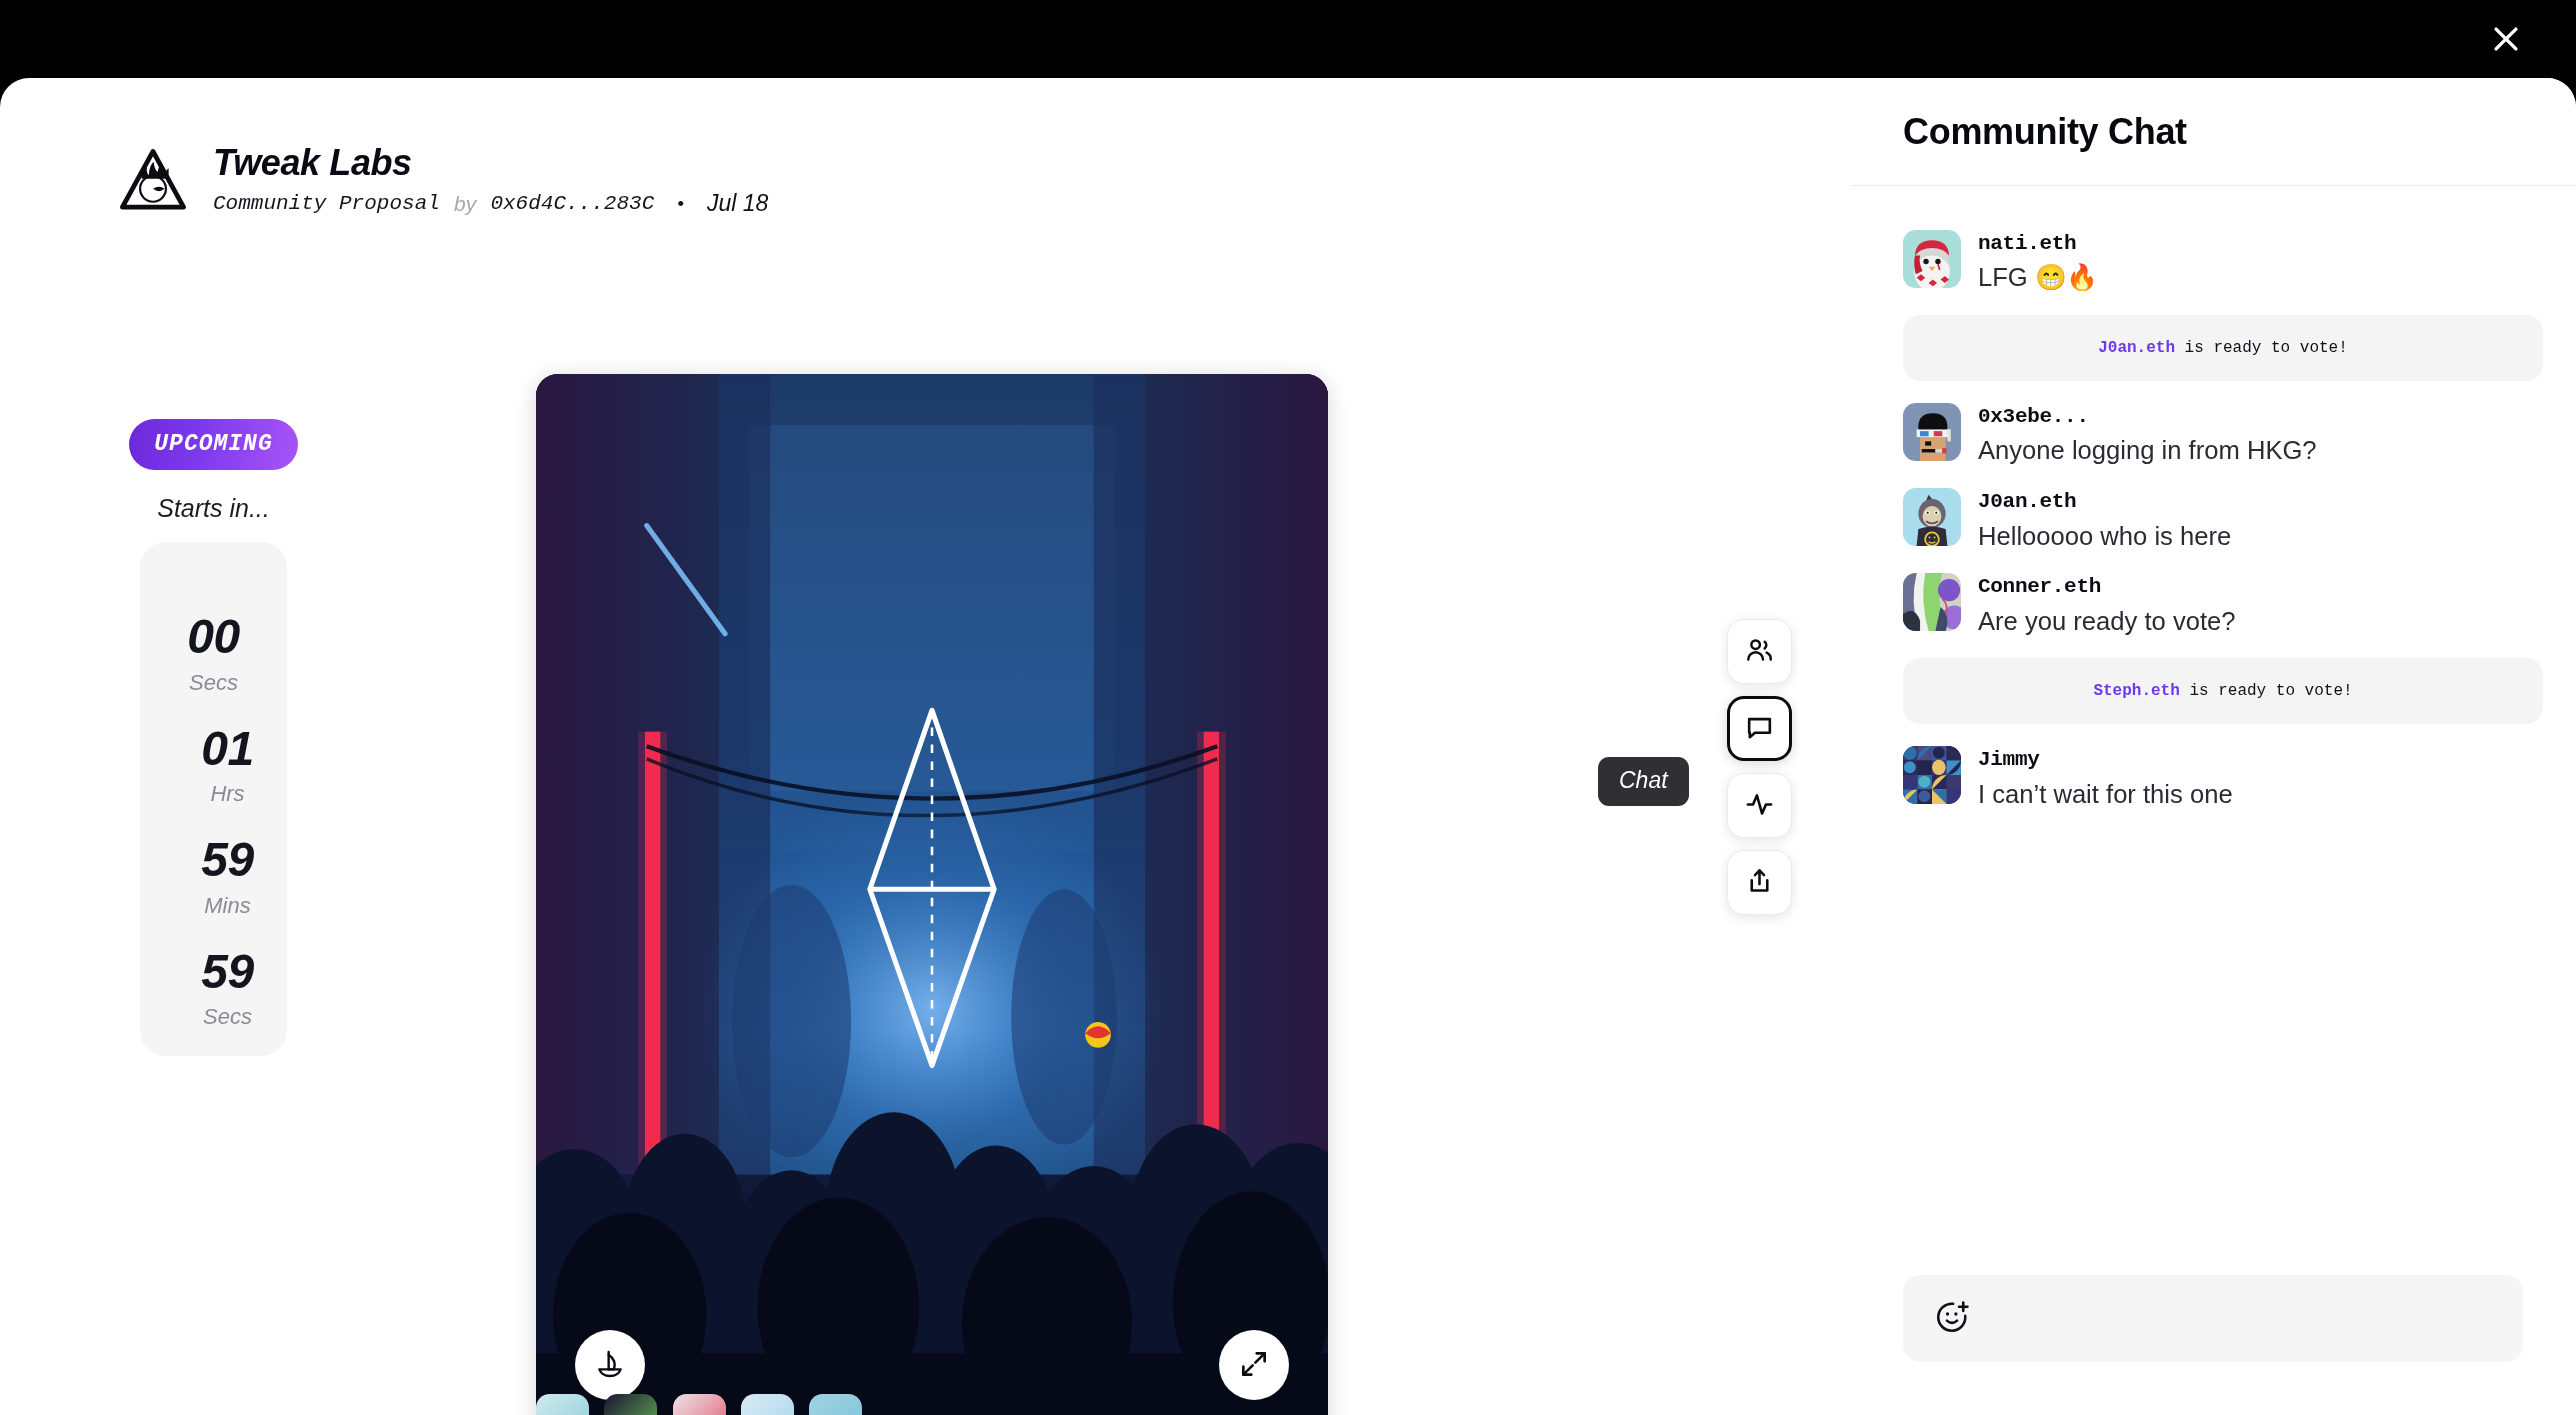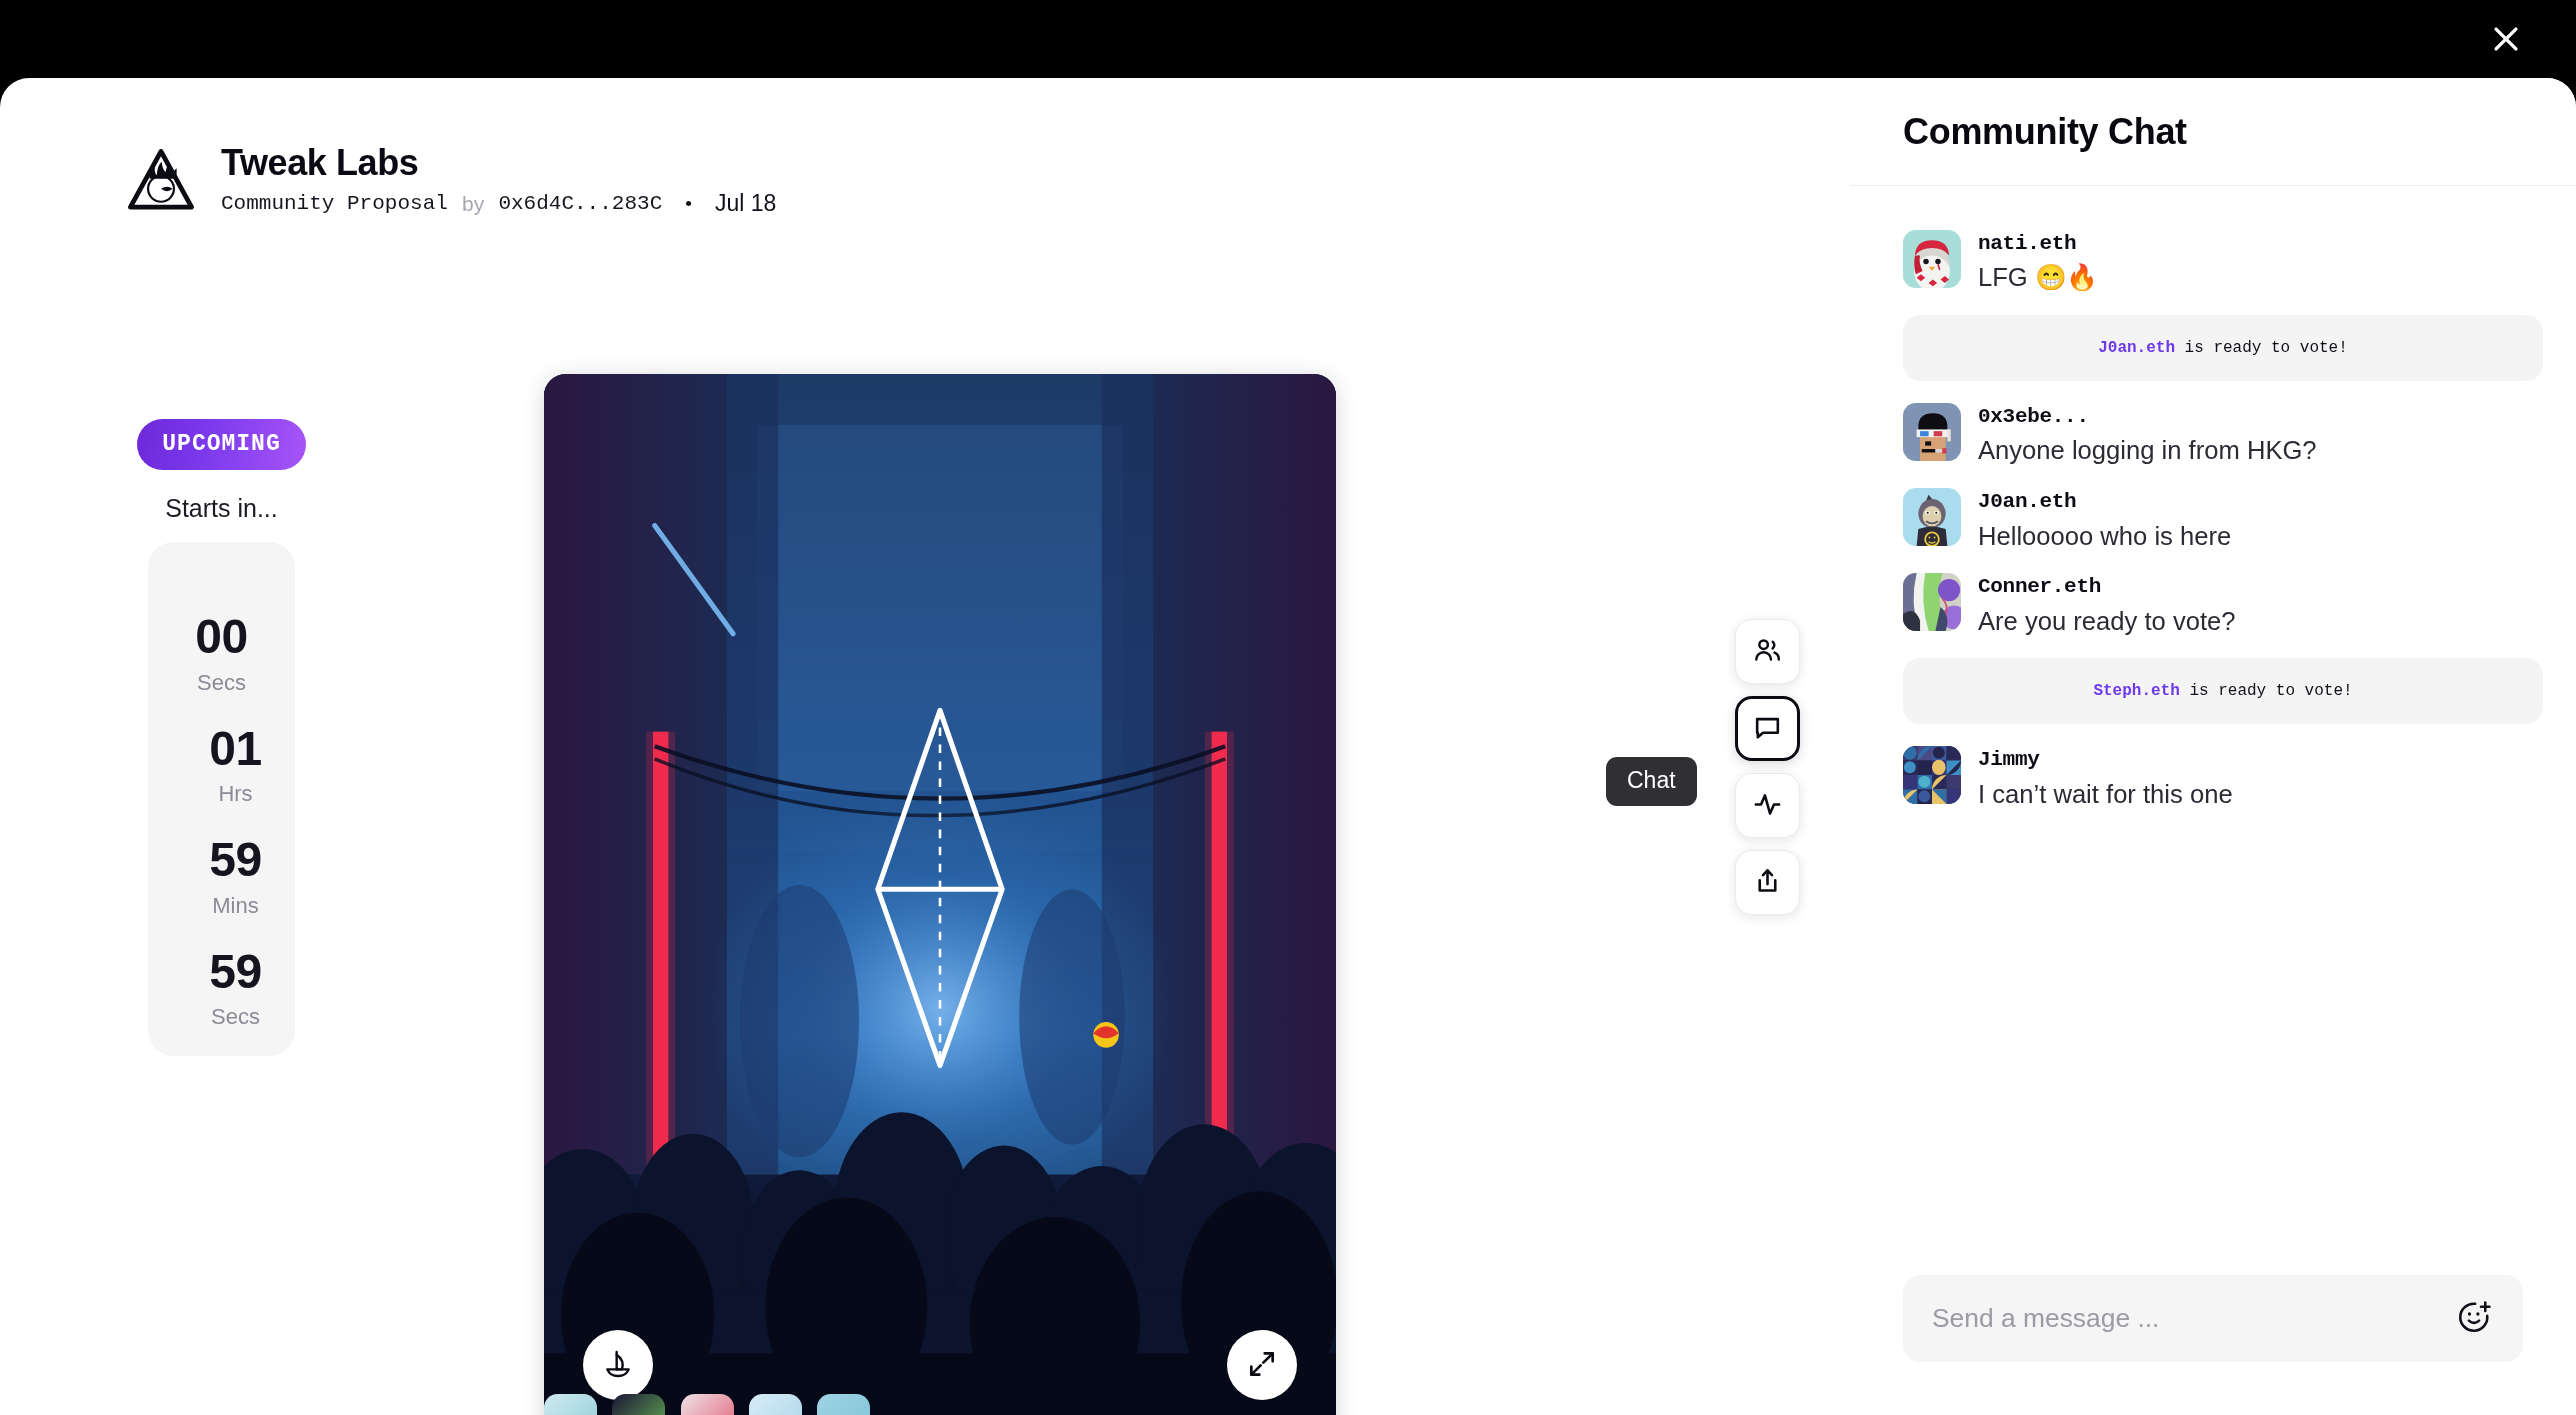--- a/index.html
+++ b/index.html
@@ -28,22 +28,23 @@
   #modal {
     position: absolute; left: 0; top: 78px;
     width: 2576px; height: 1337px;
     background: #fff;
     border-radius: 29px 29px 0 0;
     overflow: hidden;
   }
 
   
   #main-pane {
-    position: absolute; left: 16px; top: 0; width: 2008px; height: 1337px;
+    position: absolute; left: 8px; top: 0; width: 2008px; height: 1337px;
     border-right: 1.7px solid #eceaea;
+    font-style: italic;
   }
 
   
   #event-header {
     position: absolute; left: 109px; top: 65px;
     display: flex; align-items: center; gap: 24px;
   }
   #event-logo {
     width: 72px; height: 72px; flex: 0 0 72px;
     display: flex; align-items: center; justify-content: center;
@@ -543,21 +544,20 @@
         </div>
         <div class="msg-body">
           <div class="msg-user">Jimmy</div>
           <div class="msg-text">I can’t wait for this one</div>
         </div>
       </div>
 
     </div>
 
     <div id="chat-input-wrap">
-      <input id="chat-input" type="text" placeholder="Send a message ..." style="">
       <button id="emoji-btn">
         <span>
           <svg width="36" height="36" viewBox="0 0 24 24" fill="none" stroke="#101018" stroke-width="1.7" stroke-linecap="round" stroke-linejoin="round">
             <path d="M20.8 11.2 a9 9 0 1 1 -8 -8"></path>
             <circle cx="9" cy="10" r="1.1" fill="#101018" stroke="none"></circle>
             <circle cx="14.6" cy="10" r="1.1" fill="#101018" stroke="none"></circle>
             <path d="M8.6 14.4 q3.4 3 6.8 0"></path>
             <line x1="19.5" y1="2.4" x2="19.5" y2="8"></line>
             <line x1="16.7" y1="5.2" x2="22.3" y2="5.2"></line>
           </svg>

